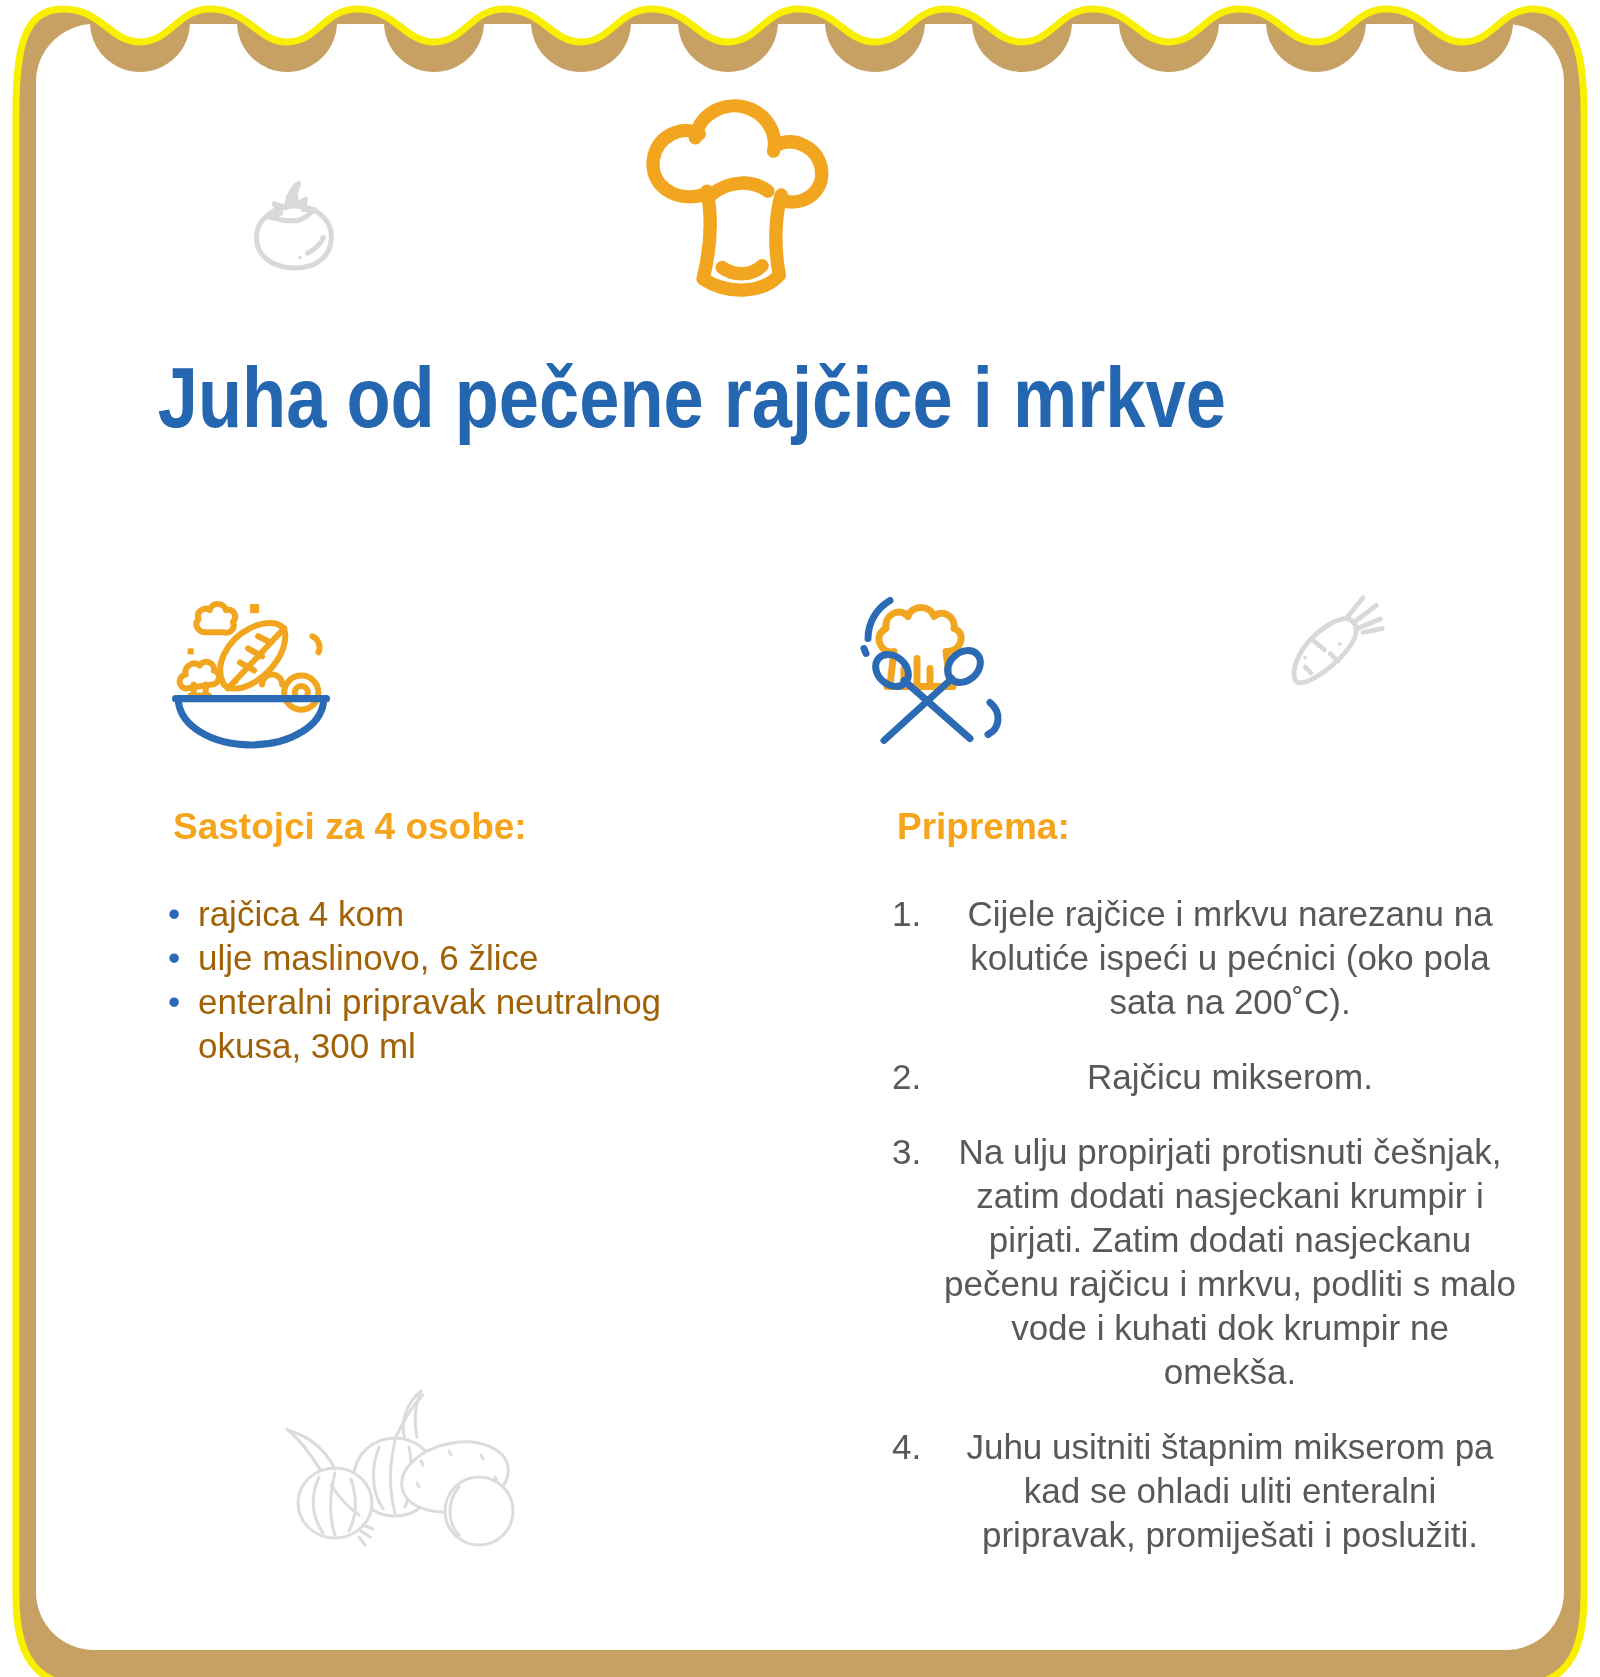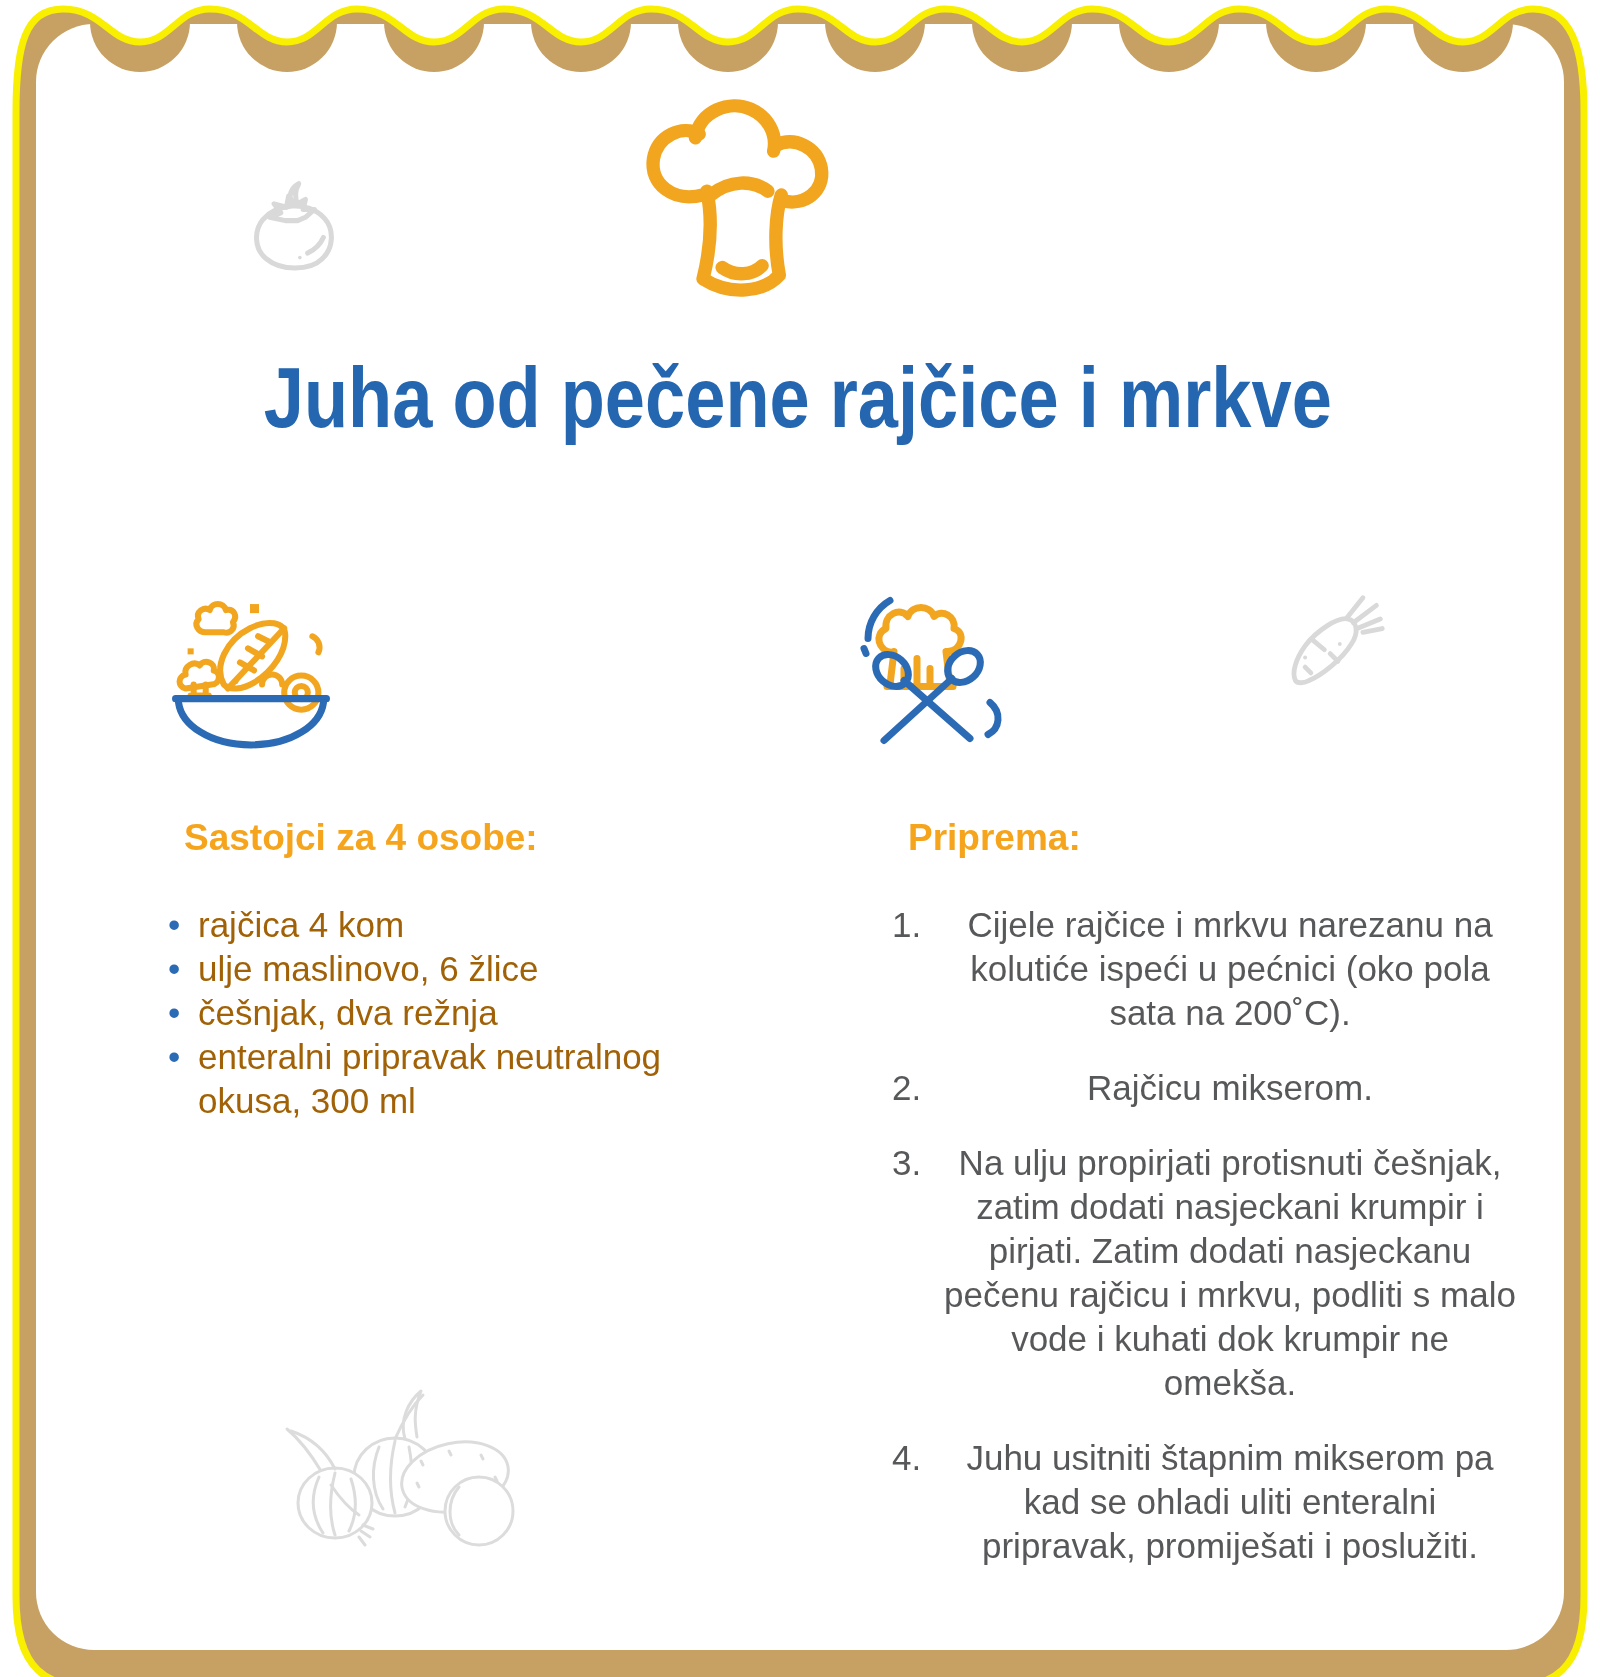--- a/index.html
+++ b/index.html
@@ -5,35 +5,35 @@
   html,body{margin:0;padding:0;}
   body{
     width:1600px;height:1677px;position:relative;overflow:hidden;
     background:#ffffff;
     font-family:"Liberation Sans", sans-serif;
   }
   .frame-svg{position:absolute;left:0;top:0;z-index:0;}
   .icon{position:absolute;z-index:2;}
   
   .title-wrap{
-    position:absolute;left:24px;top:348px;width:1410px;
-    text-align:right;z-index:3;
+    position:absolute;left:56px;top:348px;width:1410px;
+    text-align:left;z-index:3;
   }
   .title-wrap .t{
     display:inline-block;
     font-size:86px;font-weight:bold;color:#2466b0;
     transform:scaleX(0.84);transform-origin:center;
     white-space:nowrap;letter-spacing:0px;
   }
   
   .col{position:absolute;z-index:3;}
   .col-left{left:168px;top:802px;width:600px;}
   .col-right{left:892px;top:802px;width:624px;}
   .sec-heading{
-    font-size:37px;font-weight:bold;color:#f5a41c;line-height:40px;margin:16px;
+    font-size:37px;font-weight:bold;color:#f5a41c;line-height:40px;margin:5px;
   }
   ul.ing{
     list-style:none;margin:45px 0 0 0;padding:0;
     color:#a16207;font-size:35px;line-height:44px;
   }
   ul.ing li{position:relative;padding-left:30px;}
   ul.ing li::before{
     content:"\2022";position:absolute;left:0;top:0;color:#2b6ab4;
   }
   ol.steps{
@@ -195,21 +195,20 @@
     <path d="M 76 40 L 100 30"></path>
     <path d="M 82 44 L 102 40"></path>
   </g>
 </svg>
 
 <div class="col col-left">
   <p class="sec-heading">Sastojci za 4 osobe:</p>
   <ul class="ing">
     <li>rajčica 4 kom</li>
     <li>ulje maslinovo, 6 žlice</li>
-    <li>češnjak, dva režnja</li>
     <li>enteralni pripravak neutralnog okusa, 300 ml</li>
   </ul>
 </div>
 
 <div class="col col-right">
   <p class="sec-heading">Priprema:</p>
   <ol class="steps">
     <li>Cijele rajčice i mrkvu narezanu na kolutiće ispeći u pećnici (oko pola sata na 200˚C).</li>
     <li>Rajčicu mikserom.</li>
     <li>Na ulju propirjati protisnuti češnjak, zatim dodati nasjeckani krumpir i pirjati. Zatim dodati nasjeckanu pečenu rajčicu i mrkvu, podliti s malo vode i kuhati dok krumpir ne omekša.</li>

